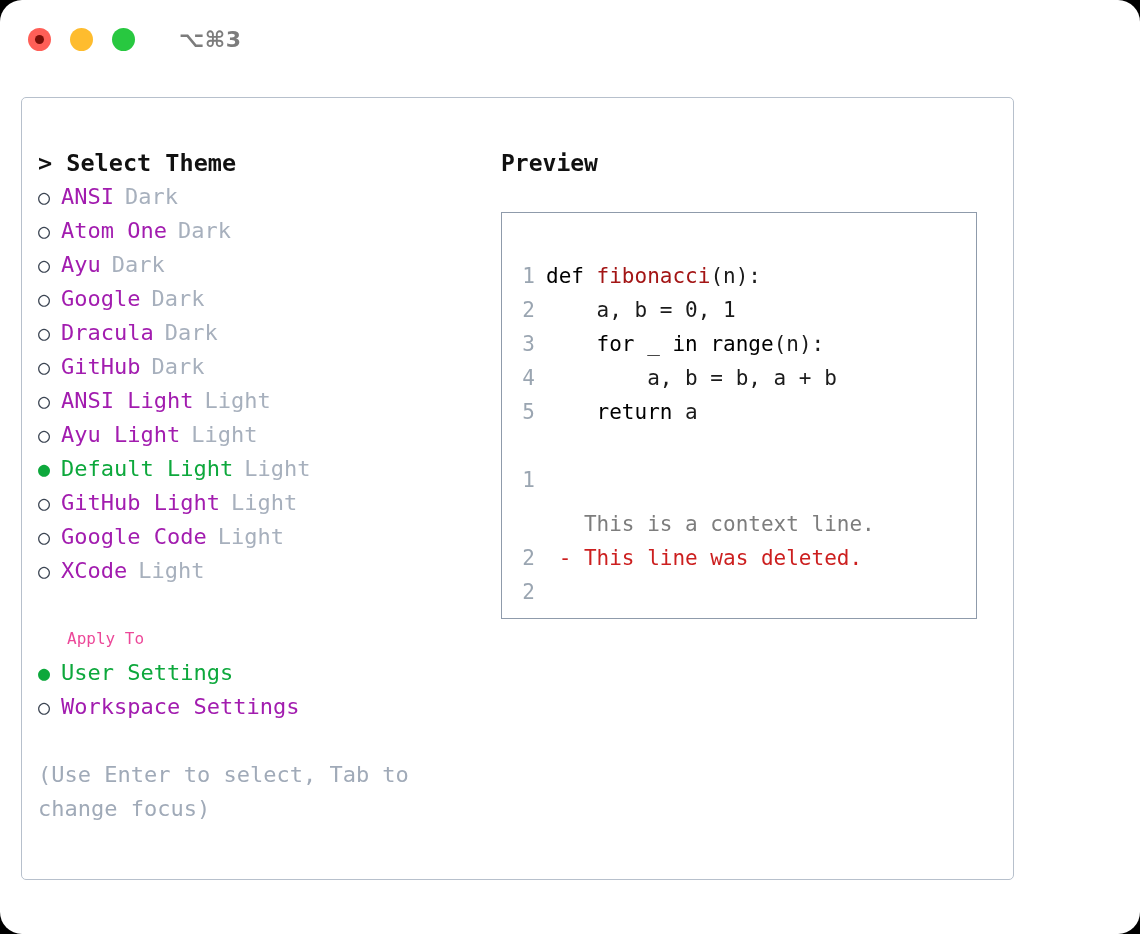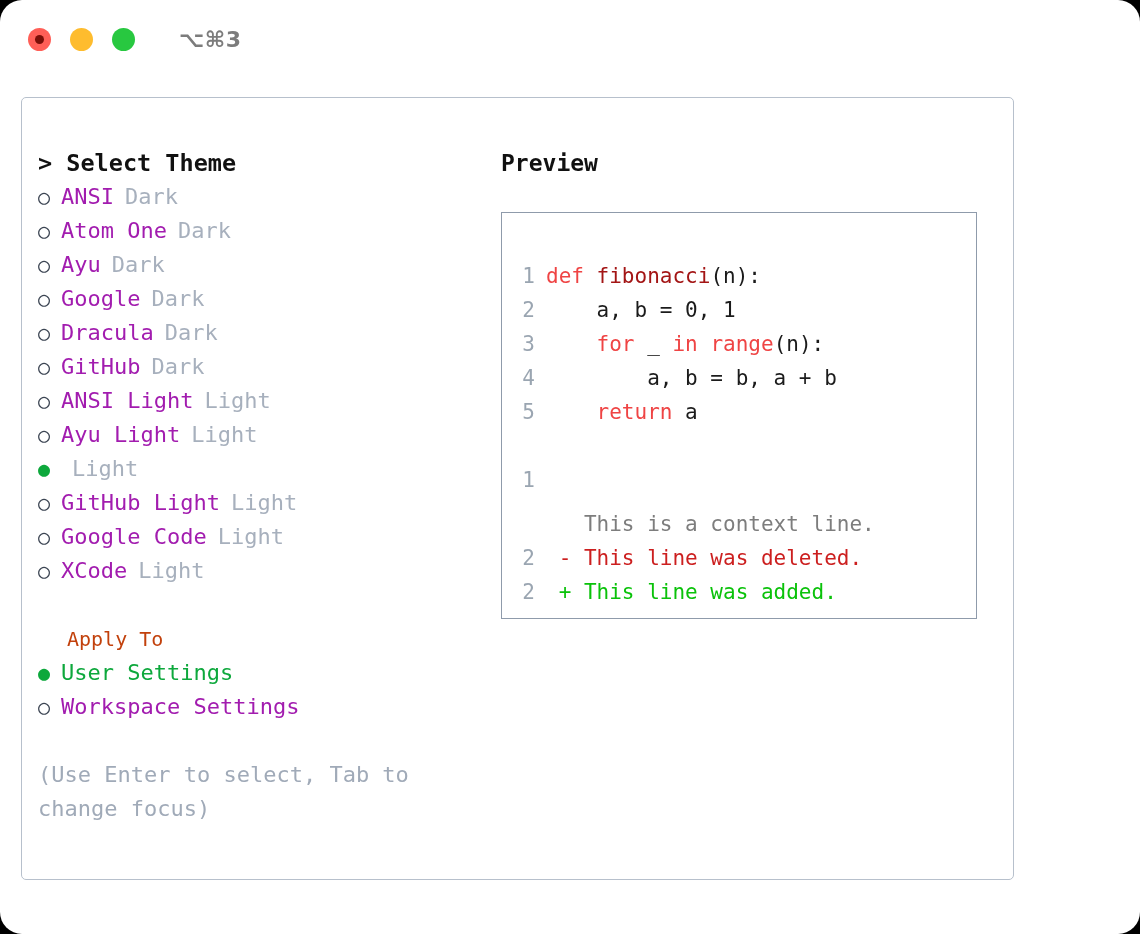--- a/index.html
+++ b/index.html
@@ -127,22 +127,22 @@
   .bullet.sel { color: #0da83c; }
   .label { color: #a21caf; }
   .label.sel { color: #0da83c; }
   .badge {
     color: #a7b0bd;
     margin-left: 11px;
   }
 
   .apply-block { margin-top: 34px; }
   .apply-title {
-    font-size: 20px;
-    color: #c2410c;
+    font-size: 16px;
+    color: #ec4899;
     line-height: 34px;
     padding-left: 29px;
     white-space: nowrap;
     margin-top: 32px;
   }
 
   .hint {
     margin-top: 34px;
     font-size: 22px;
     color: #a0aab8;
@@ -183,21 +183,21 @@
   .ln {
     width: 44px;
     flex: 0 0 44px;
     text-align: right;
     color: #9aa5b1;
     padding-right: 11px;
     box-sizing: border-box;
   }
   .code-text { color: #1b1b1b; }
 
-  .kw   { color: #ef4444; }
+  .kw   { color: #000000; }
   .fn   { color: #a31515; }
   .plain{ color: #1b1b1b; }
 
   .blank-line { height: 34px; }
 
   .diff-ctx { color: #7d7d7d; margin-top: 44px; }
   .diff-del { color: #cc1f1f; }
   .diff-add { color: #0ac20a; }
 </style>
 </head>
@@ -257,20 +257,21 @@
               <span class="label">ANSI Light</span>
               <span class="badge">Light</span>
             </div>
             <div class="row">
               <span class="bullet">○</span>
               <span class="label">Ayu Light</span>
               <span class="badge">Light</span>
             </div>
             <div class="row">
               <span class="bullet sel">●</span>
+              <span class="label sel">Default Light</span>
               <span class="badge">Light</span>
             </div>
             <div class="row">
               <span class="bullet">○</span>
               <span class="label">GitHub Light</span>
               <span class="badge">Light</span>
             </div>
             <div class="row">
               <span class="bullet">○</span>
               <span class="label">Google Code</span>
@@ -299,19 +300,19 @@
 
         <div class="hint">(Use Enter to select, Tab to change focus)</div>
       </div>
 
       <div class="right-col">
         <div class="preview-title">Preview</div>
 
         <div class="preview-box">
           <div class="code" id="code-sample"><div class="code-line"><span class="ln">1</span><span class="code-text"><span class="kw">def </span><span class="fn">fibonacci</span><span class="plain">(n):</span></span></div><div class="code-line"><span class="ln">2</span><span class="code-text"><span class="plain">    a, b = 0, 1</span></span></div><div class="code-line"><span class="ln">3</span><span class="code-text"><span class="plain">    </span><span class="kw">for</span><span class="plain"> _ </span><span class="kw">in</span><span class="plain"> </span><span class="kw">range</span><span class="plain">(n):</span></span></div><div class="code-line"><span class="ln">4</span><span class="code-text"><span class="plain">        a, b = b, a + b</span></span></div><div class="code-line"><span class="ln">5</span><span class="code-text"><span class="plain">    </span><span class="kw">return</span><span class="plain"> a</span></span></div></div>
           <div class="blank-line"></div>
-          <div class="code" id="diff-sample"><div class="code-line"><span class="ln">1</span><span class="diff-ctx">   This is a context line.</span></div><div class="code-line"><span class="ln">2</span><span class="diff-del"> - This line was deleted.</span></div><div class="code-line"><span class="ln">2</span><span class="diff-add"> + This line was added.</span></div></div>
+          <div class="code" id="diff-sample"><div class="code-line"><span class="ln">1</span><span class="diff-ctx">   This is a context line.</span></div><div class="code-line"><span class="ln">2</span><span class="diff-del"> - This line was deleted.</span></div><div class="code-line"><span class="ln">2</span></div></div>
         </div>
       </div>
 
     </div>
   </div>
 </div>
 
 </body></html>

